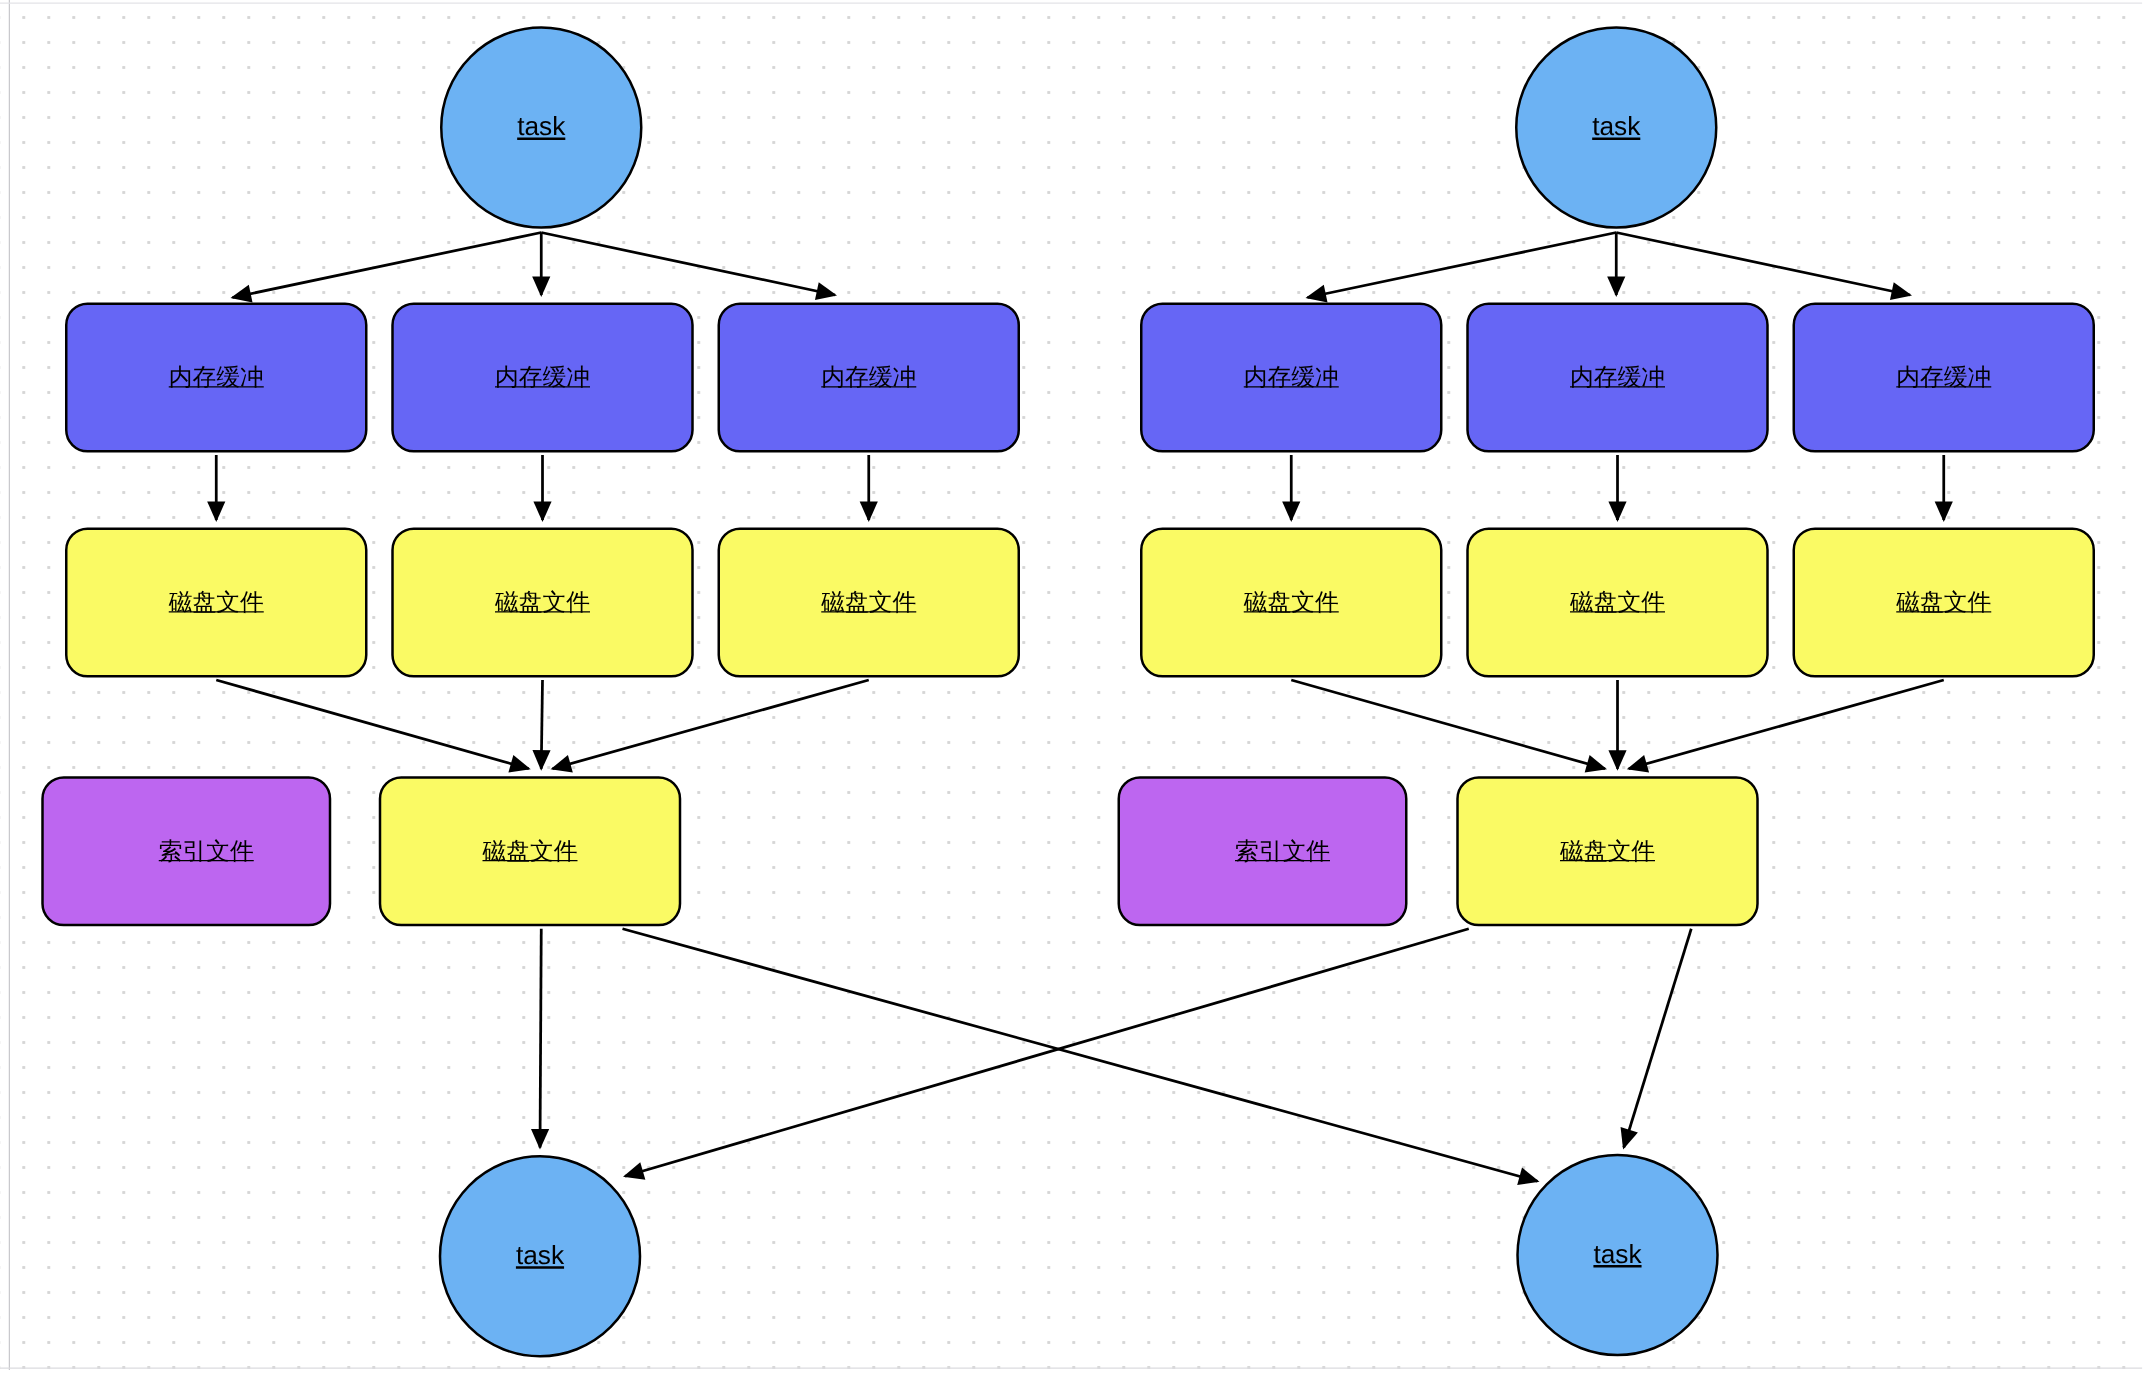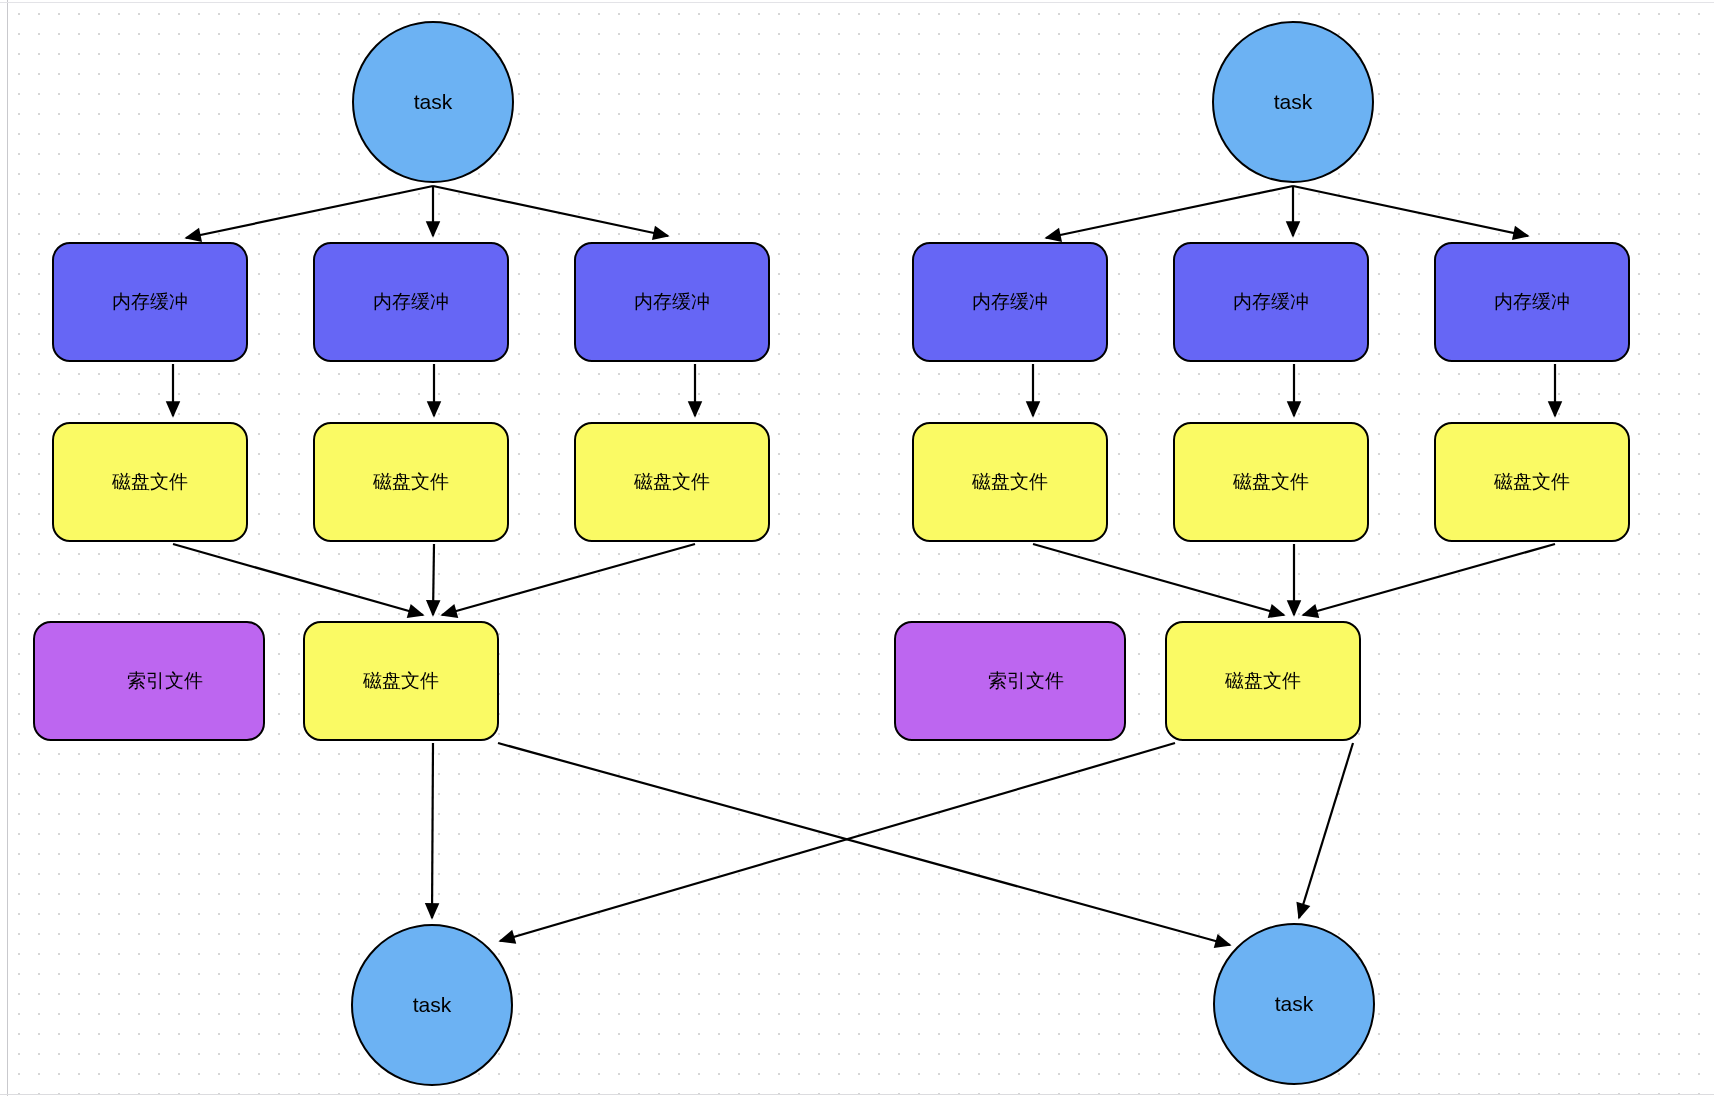--- a/index.html
+++ b/index.html
@@ -25,28 +25,28 @@
     box-sizing:border-box;
     color:#000;
     text-align:center;
   }
   .circle{
     width:162px;height:162px;border-radius:50%;
     background:var(--task-fill,#6CB2F3);
     font-size:21px;
   }
   .rect{
-    width:196px;height:120px;border-radius:18px;
+    width:242px;height:120px;border-radius:18px;
     font-size:19px;
   }
   .rect.narrow{width:232px;padding-left:32px;}
   .blue{background:var(--memory-buffer-fill,#6666F5);}
   .yellow{background:var(--disk-file-fill,#FAFA64);justify-content:center;}
   .purple{background:var(--index-file-fill,#BD66F0);}
-  .lbl{pointer-events:none;}
+  .lbl{pointer-events:none;text-decoration:underline;}
 </style>
 </head>
 <body>
 
 <div class="canvas">
 
   <div class="edge-line edge-left"></div>
   <div class="edge-line edge-top"></div>
   <div class="edge-line edge-bottom"></div>
 

